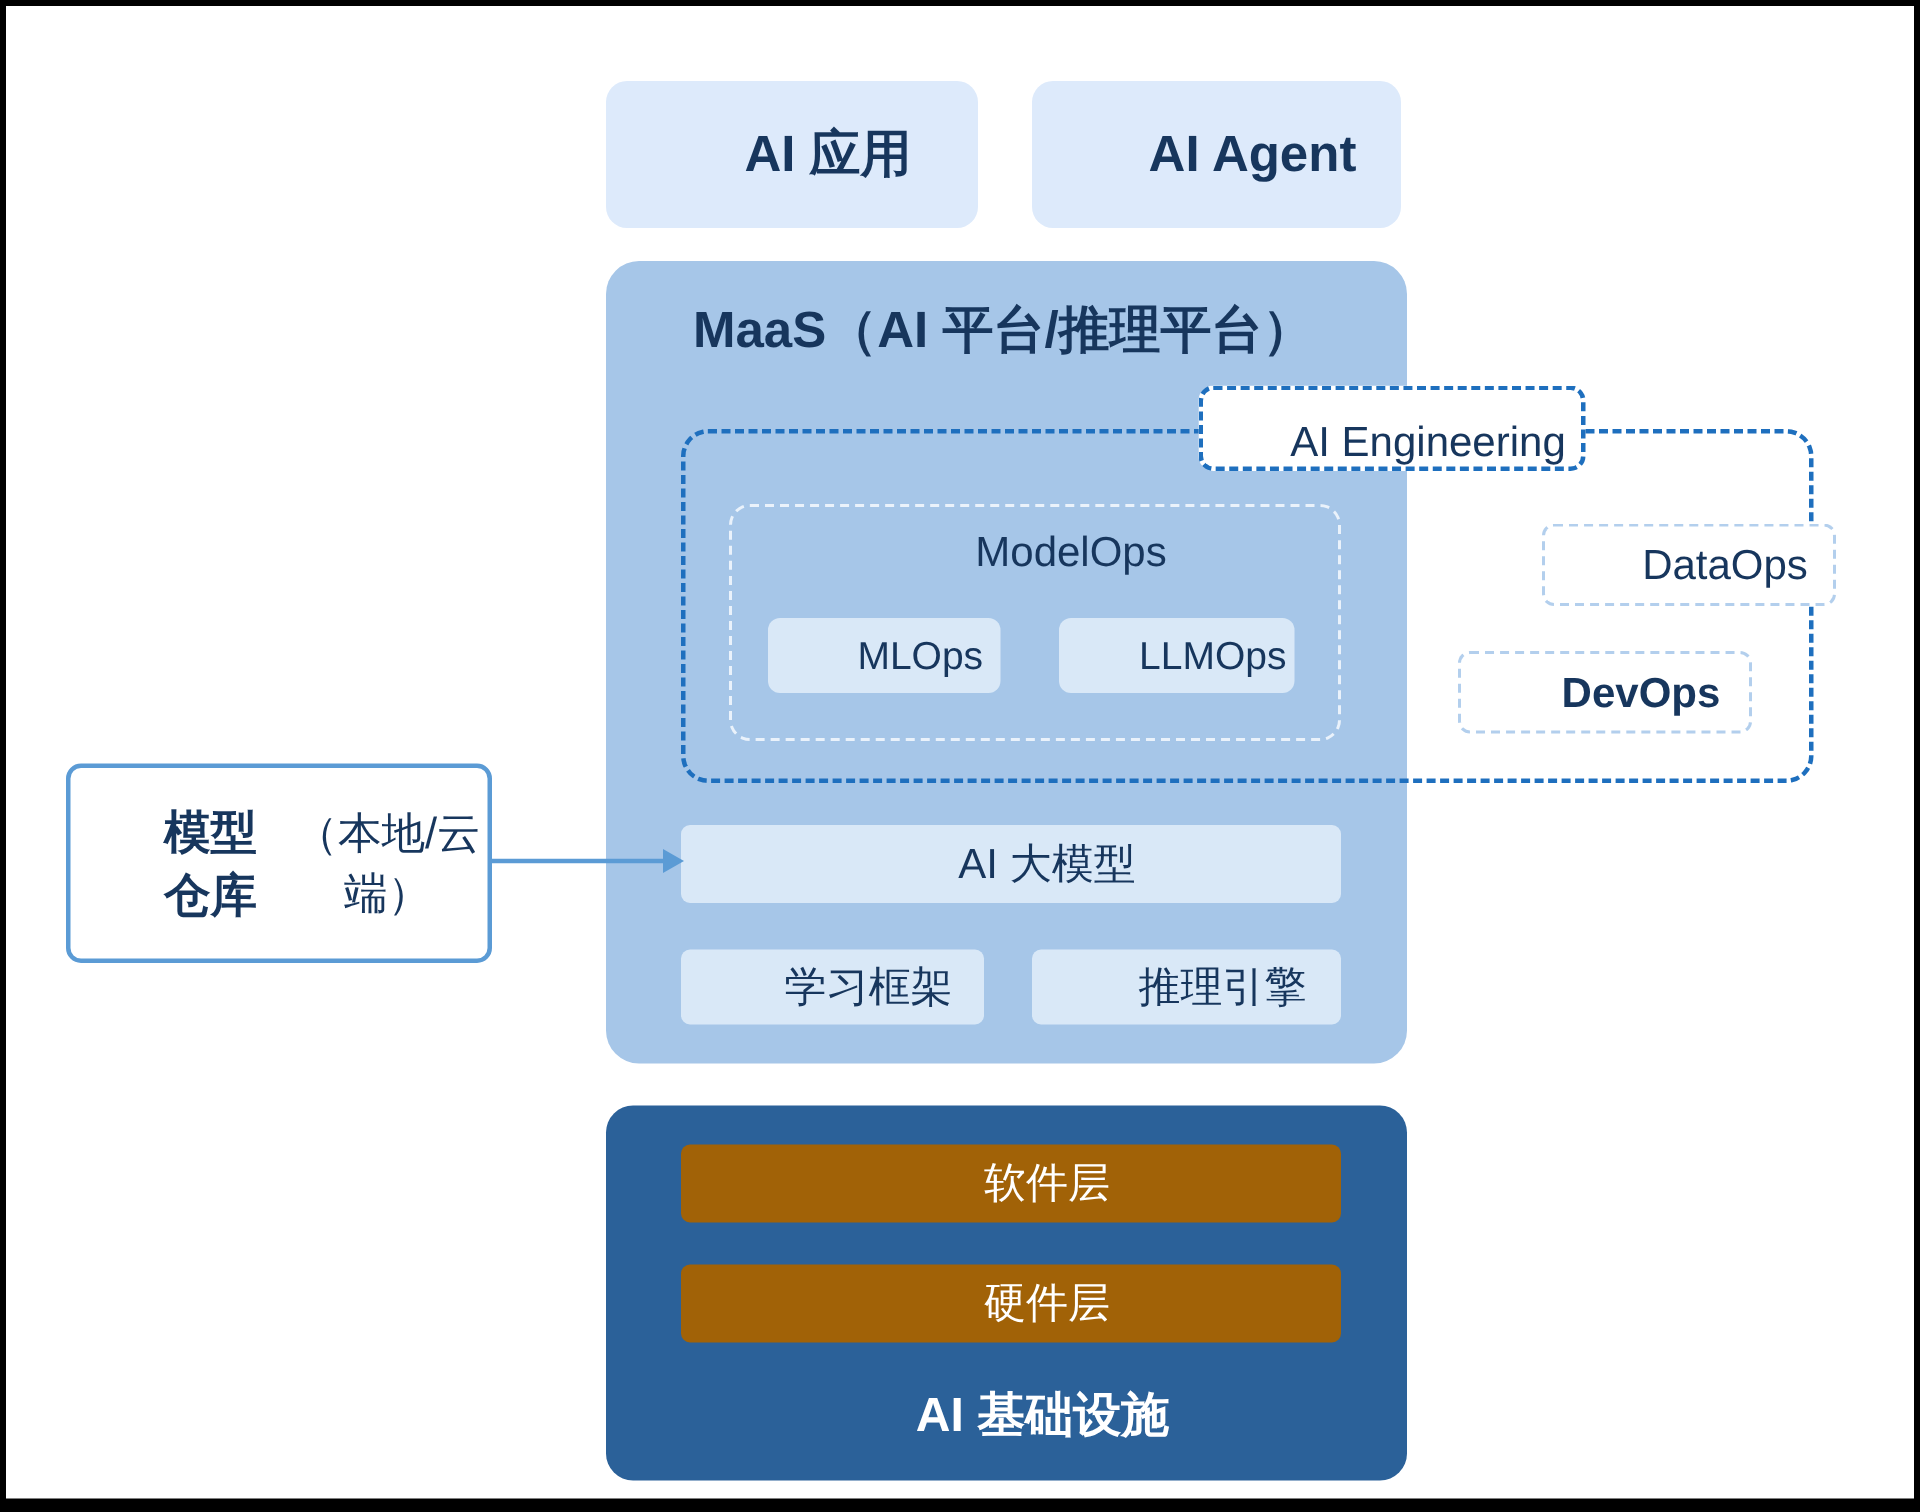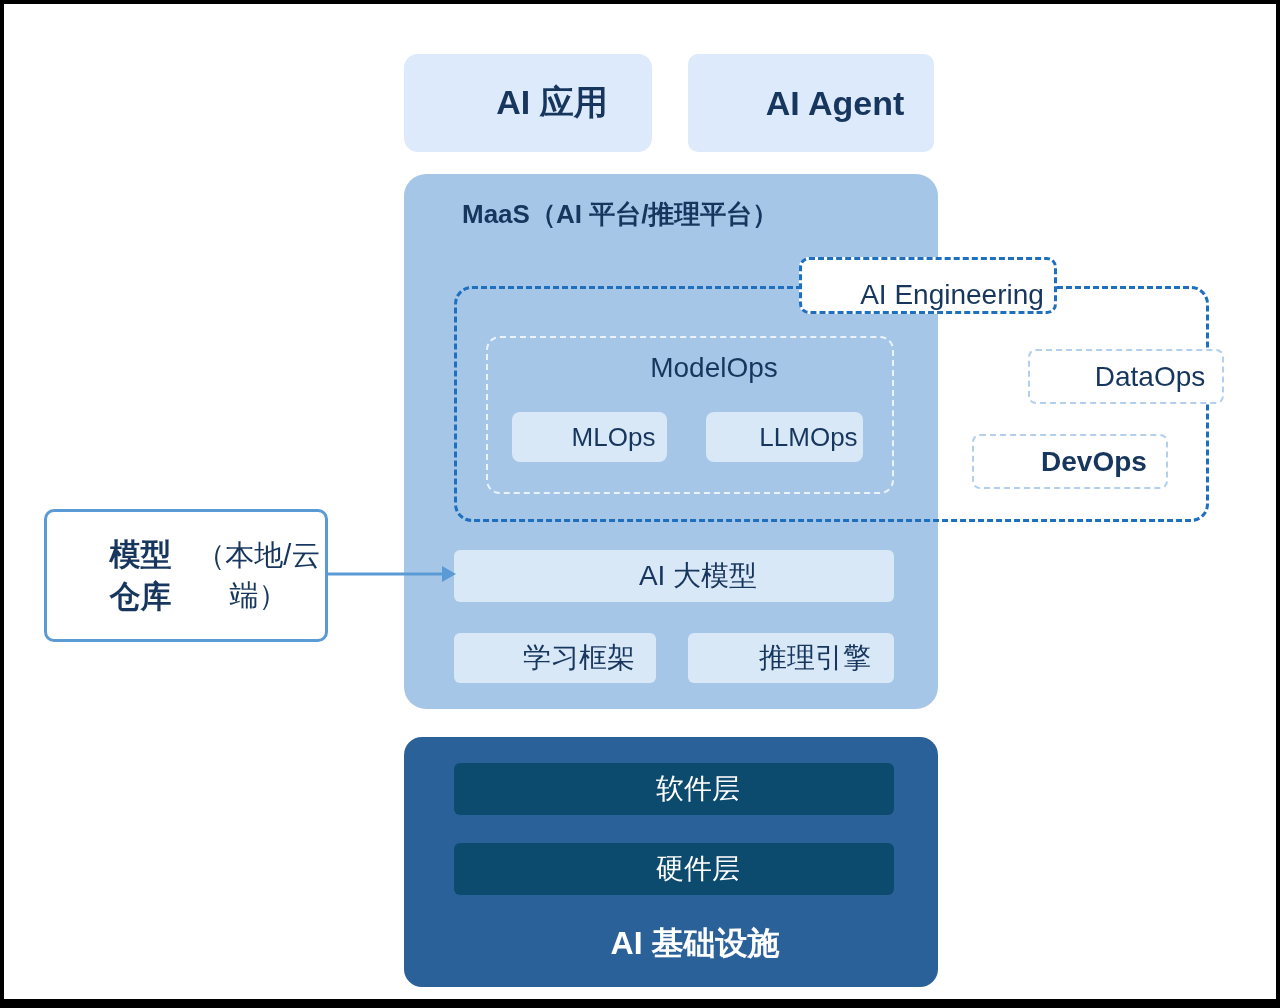--- a/index.html
+++ b/index.html
@@ -30,32 +30,32 @@
 
   
   .top-box {
     background: #ddeafb;
     border-radius: 14px;
     font-size: 34px;
     font-weight: bold;
     color: #17365d;
   }
   .box-ai-app  { left: 400px; top: 50px;  width: 248px; height: 98px; }
-  .box-ai-agent{ left: 684px; top: 50px;  width: 246px; height: 98px; border-radius: 10px; }
+  .box-ai-agent{ left: 684px; top: 50px;  width: 246px; height: 98px; }
 
   
   .maas {
     left: 400px; top: 170px; width: 534px; height: 535px;
     background: #a6c6e8;
     border-radius: 22px;
     z-index: 1;
   }
   .maas-title {
     left: 458px; top: 193px;
-    font-size: 26px; font-weight: bold; color: #17365d;
+    font-size: 34px; font-weight: bold; color: #17365d;
     z-index: 3;
   }
 
   
   .ai-eng-rect {
     left: 450px; top: 282px; width: 755px; height: 236px;
     border: 3px dashed #1e6fbe;
     border-radius: 18px;
     z-index: 2;
   }
@@ -132,21 +132,21 @@
   .arrow-svg { left: 324px; top: 558px; z-index: 5; }
 
   
   .infra {
     left: 400px; top: 733px; width: 534px; height: 250px;
     background: #2b6199;
     border-radius: 18px;
     z-index: 1;
   }
   .infra-row {
-    background: #0c4a6e;
+    background: #a16207;
     border-radius: 6px;
     font-size: 28px;
     color: #ffffff;
     z-index: 2;
   }
   .box-software { left: 450px; top: 759px; width: 440px; height: 52px; }
   .box-hardware { left: 450px; top: 839px; width: 440px; height: 52px; }
   .infra-title {
     left: 400px; top: 918px; width: 534px; height: 44px;
     font-size: 32px; font-weight: bold; color: #ffffff;

